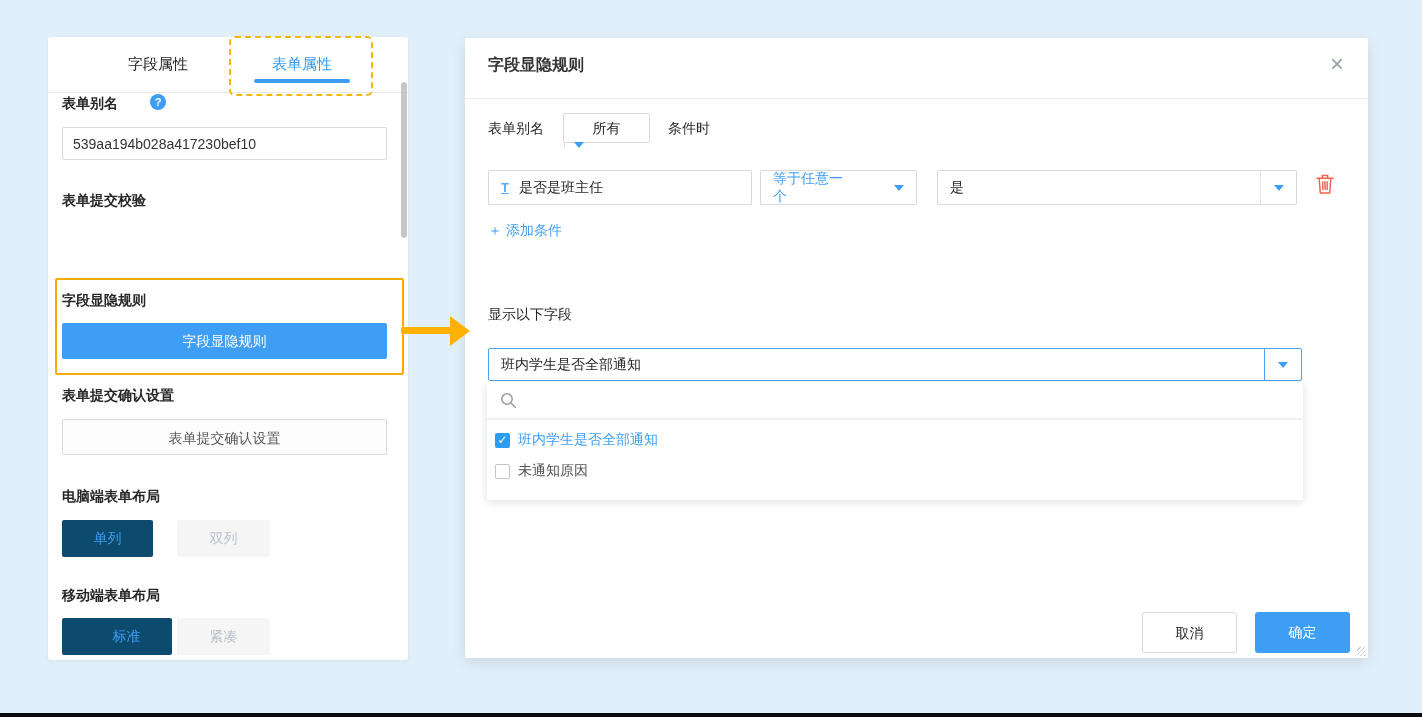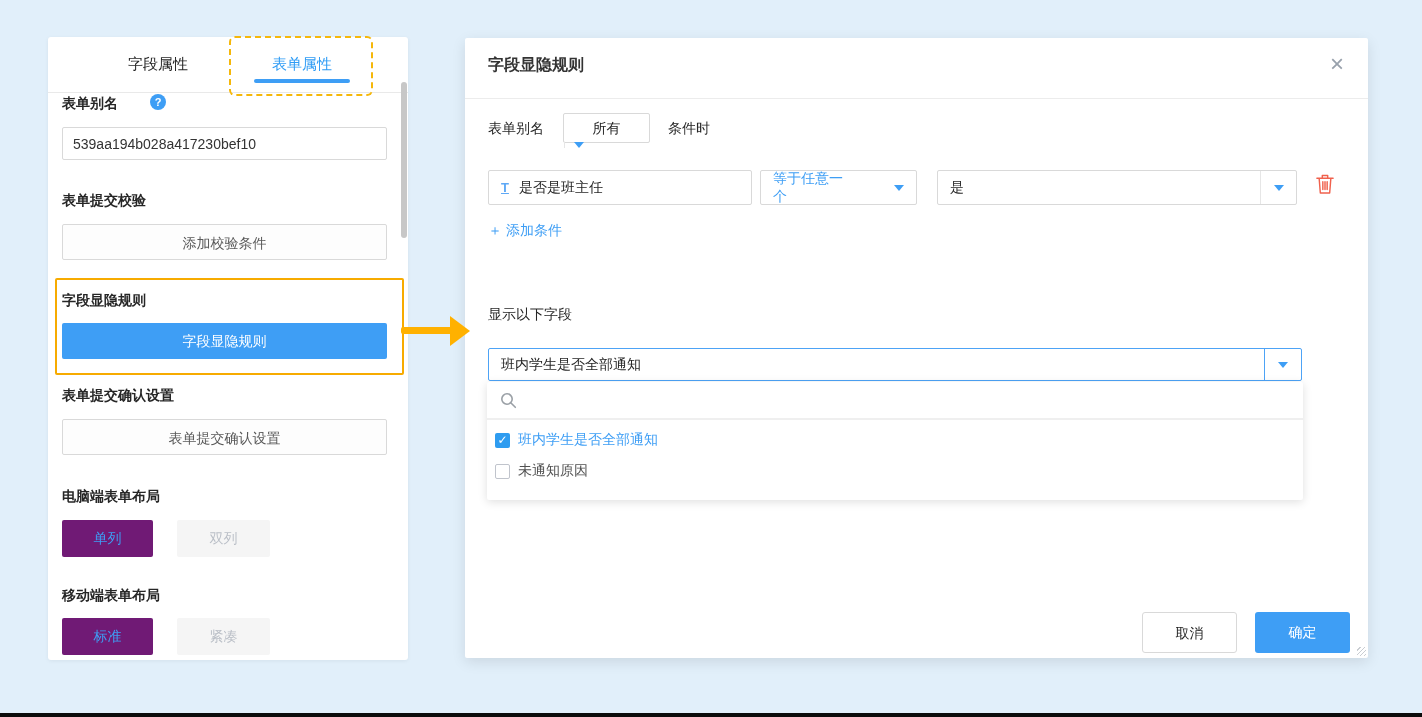--- a/index.html
+++ b/index.html
@@ -16,21 +16,21 @@
   .tab-underline{position:absolute;left:206px;top:42px;width:96px;height:4px;background:#3E9EF5;border-radius:2px;}
   .dashed-box{position:absolute;left:229px;top:36px;width:140px;height:56px;border:2px dashed #F5B70A;border-radius:6px;pointer-events:none;z-index:5;}
   .scroll-thumb{position:absolute;right:1px;top:45px;width:6px;height:156px;background:#C7C7C7;border-radius:3px;}
 
   .side-label{position:absolute;left:14px;font-size:14px;font-weight:bold;color:#262626;height:16px;line-height:16px;}
   .side-input{position:absolute;left:14px;width:303px;height:31px;border:1px solid #D9D9D9;border-radius:2px;font-size:14px;color:#333;padding:0 10px;outline:none;background:#fff;font-family:"Liberation Sans","DejaVu Sans",sans-serif;}
   .side-btn{position:absolute;left:14px;width:325px;height:36px;line-height:36px;text-align:center;background:#FDFDFD;border:1px solid #D9D9D9;border-radius:2px;font-size:14px;color:#595959;cursor:pointer;box-sizing:border-box;}
   .side-btn.primary{background:#3E9EF5;border:none;color:#fff;}
   .help-icon{position:absolute;left:88px;top:-1px;width:16px;height:16px;border-radius:50%;background:#3E9EF5;color:#fff;font-size:11px;font-weight:bold;text-align:center;line-height:16px;}
   .toggle{position:absolute;height:37px;line-height:37px;text-align:center;font-size:14px;border-radius:2px;cursor:pointer;}
-  .toggle.on{background:#701a75;color:#3E9EF5;text-align:center;}
+  .toggle.on{background:#0c4a6e;color:#3E9EF5;text-align:center;}
   .toggle.off{background:#F5F5F5;color:#BABFC7;}
 
   
   .orange-rect{position:absolute;left:55px;top:278px;width:345px;height:93px;border:2px solid #F7AB00;border-radius:2px;pointer-events:none;z-index:6;}
   .arrow-shaft{position:absolute;left:401px;top:327px;width:52px;height:7px;background:#FFB100;border-radius:2px;z-index:6;}
   .arrow-head{position:absolute;left:450px;top:316px;width:0;height:0;border-left:20px solid #FFB100;border-top:15px solid transparent;border-bottom:15px solid transparent;z-index:6;}
 
   
   .modal{position:absolute;left:465px;top:38px;width:903px;height:620px;background:#fff;border-radius:2px;box-shadow:0 4px 14px rgba(0,0,0,0.10);}
   .modal-title{position:absolute;left:23px;top:17px;font-size:16px;font-weight:bold;color:#333;}
@@ -96,34 +96,33 @@
     </div>
     <div class="scroll-thumb"></div>
 
     <div class="side-label" style="top:58px;">
       <span>表单别名</span>
       <span class="help-icon">?</span>
     </div>
     <input class="side-input" style="top: 90px;" readonly="" value="539aa194b028a417230bef10">
 
     <div class="side-label" style="top:155px;">表单提交校验</div>
-    <div class="side-btn" style="top:187px;">添加校验条件</div>
 
     <div class="side-label" style="top:255px;">字段显隐规则</div>
     <div class="side-btn primary" style="top:286px;">字段显隐规则</div>
 
     <div class="side-label" style="top:350px;">表单提交确认设置</div>
     <div class="side-btn" style="top:382px;">表单提交确认设置</div>
 
     <div class="side-label" style="top:451px;">电脑端表单布局</div>
     <div class="toggle on" style="left:14px;top:483px;width:91px;">单列</div>
     <div class="toggle off" style="left:129px;top:483px;width:93px;">双列</div>
 
     <div class="side-label" style="top:550px;">移动端表单布局</div>
-    <div class="toggle on" style="left:14px;top:581px;width:91px;">标准</div>
+    <div class="toggle on" style="left:14px;top:581px;width:91px;padding-left:19px;">标准</div>
     <div class="toggle off" style="left:129px;top:581px;width:93px;">紧凑</div>
   </div>
 
   <div class="dashed-box"></div>
   <div class="orange-rect"></div>
   <div class="arrow-shaft"></div>
   <div class="arrow-head"></div>
 
   <div class="modal">
     <div class="modal-title">字段显隐规则</div>

